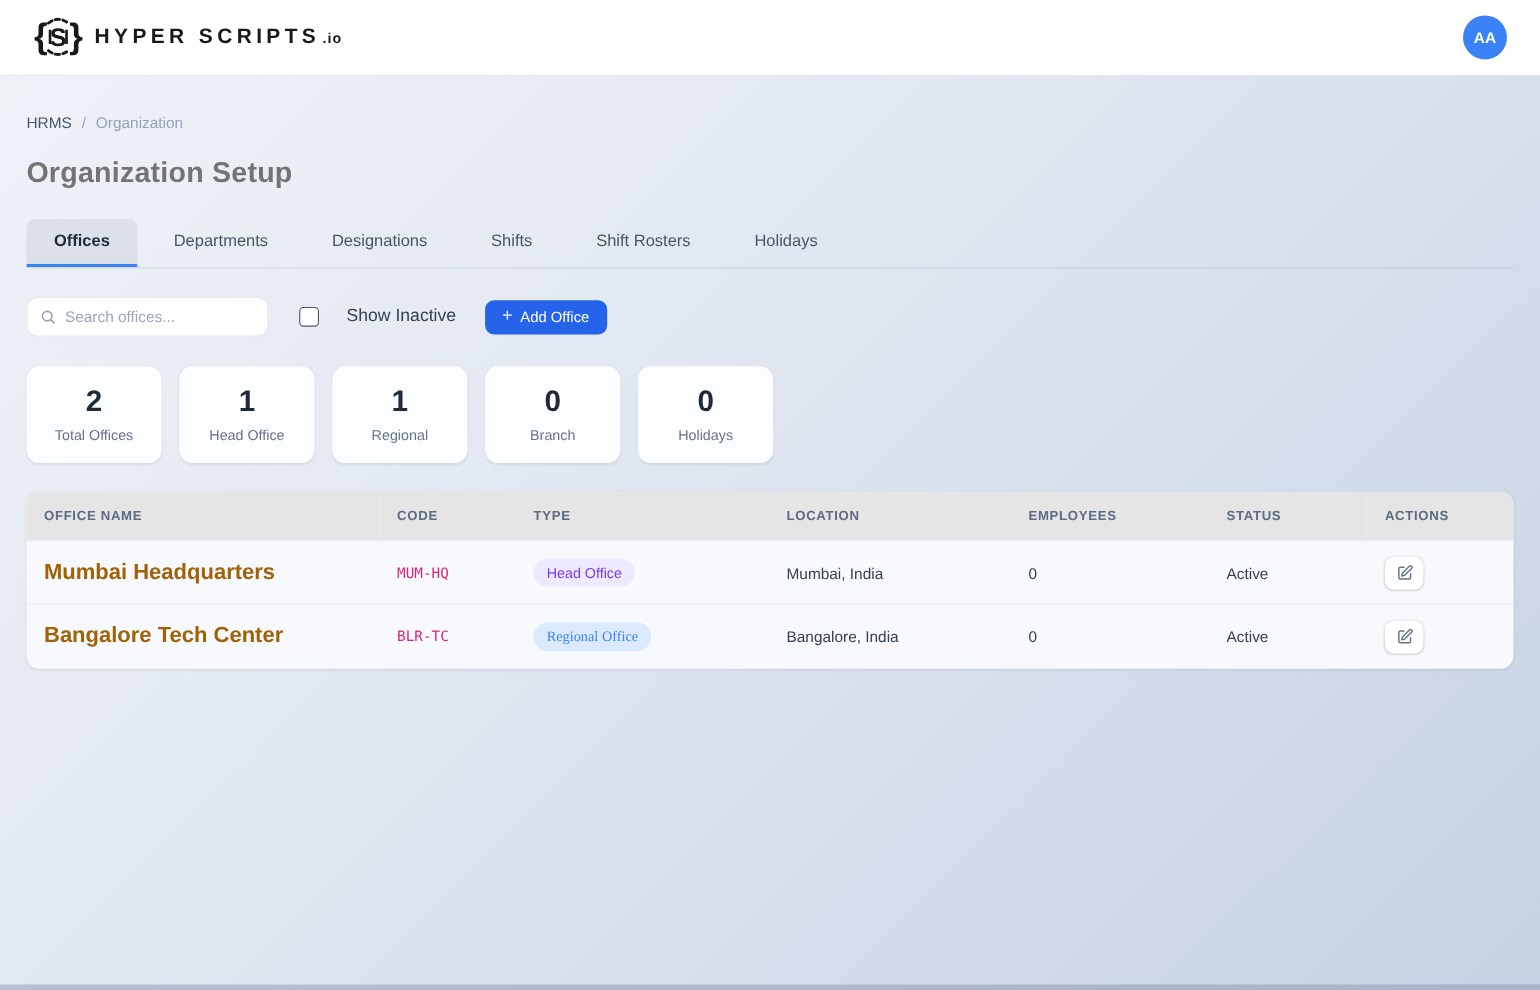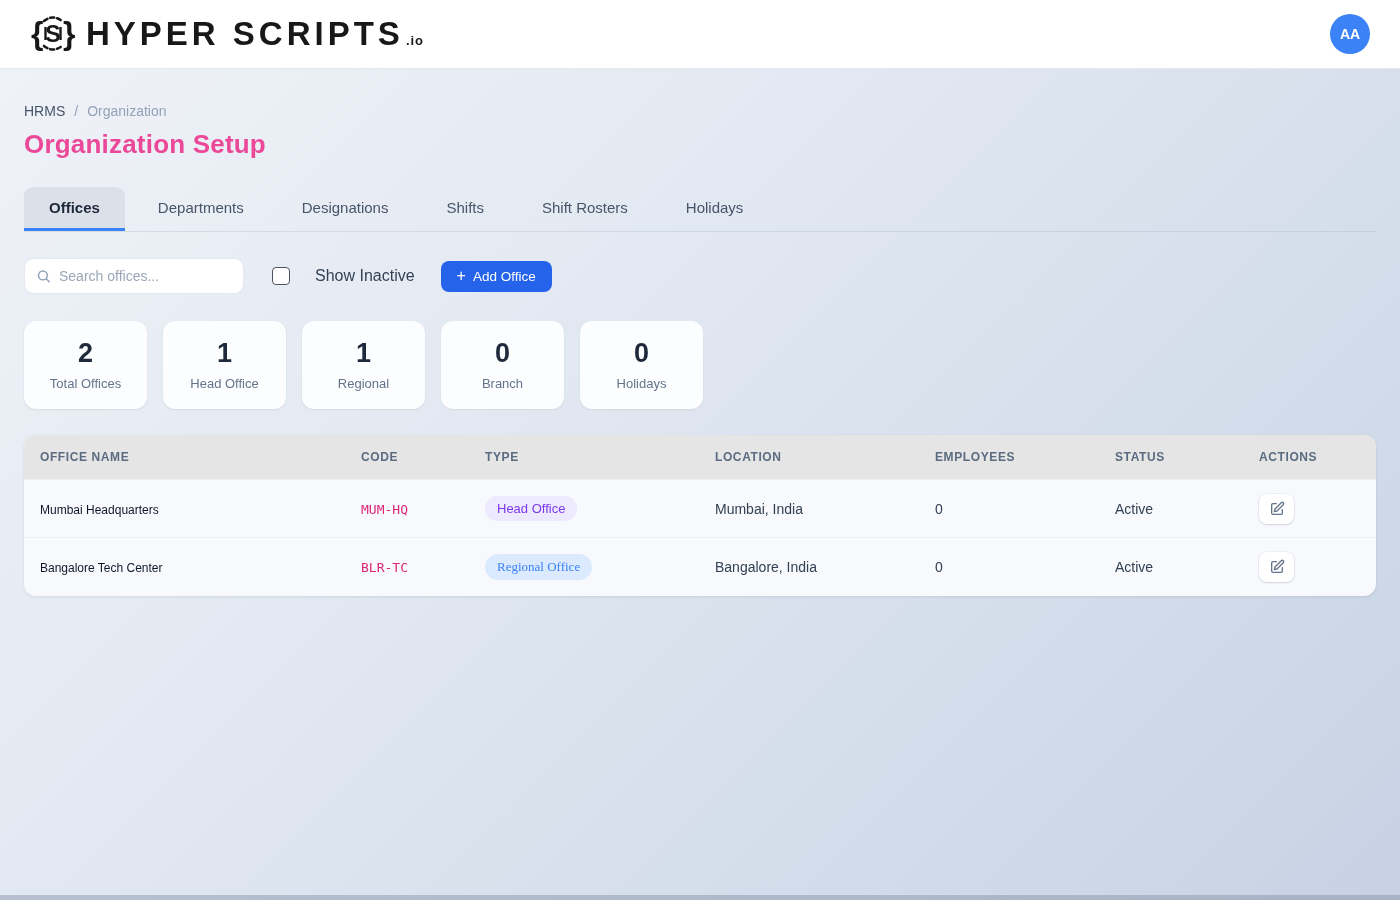--- a/index.html
+++ b/index.html
@@ -11,34 +11,34 @@
     position:relative;
   }
 
   
   .topbar {
     height:69px; background:#ffffff; border-bottom:1px solid #e3e7ee;
     display:flex; align-items:center; justify-content:space-between;
     padding:0 30px;
   }
   .brand { display:flex; align-items:center; gap:10px; cursor:pointer; }
-  .brand-word { font-size:33px; font-weight:700; letter-spacing:4px; color:#18181b; }
+  .brand-word { font-size:19px; font-weight:700; letter-spacing:4px; color:#18181b; }
   .brand-suffix { font-size:13px; font-weight:700; letter-spacing:1px; color:#18181b; margin-left:2px; }
   .avatar {
     width:40px; height:40px; border-radius:50%; background:#3b82f6; color:#fff;
     font-size:14px; font-weight:700; display:flex; align-items:center; justify-content:center;
     cursor:pointer;
   }
 
   
   main { padding:0 24px; }
   .breadcrumb { margin-top:34px; font-size:14px; color:#94a3b8; display:flex; gap:9px; align-items:center; }
   .breadcrumb .root { color:#475569; cursor:pointer; }
   .breadcrumb .current { color:#94a3b8; cursor:pointer; }
-  h1.page-title { margin-top:10px; font-size:26px; font-weight:800; color:#ec4899; letter-spacing:0.2px; }
+  h1.page-title { margin-top:22px; font-size:26px; font-weight:800; color:#737373; letter-spacing:0.2px; }
 
   
   .tabs { margin-top:27px; display:flex; gap:8px; border-bottom:1px solid rgba(148,163,184,0.25); }
   .tab {
     padding:12px 25px; font-size:15px; font-weight:500; color:#475569;
     background:transparent; border:none; cursor:pointer; font-family:inherit;
     border-radius:9px 9px 0 0; border-bottom:3px solid transparent;
   }
   .tab.active {
     background:#dce0e8; color:#1e293b; font-weight:700;
@@ -82,21 +82,21 @@
   .table-card {
     margin-top:26px; background:#f7f9fc; border-radius:12px; overflow:hidden;
     box-shadow:0 1px 3px rgba(15,23,42,0.09);
   }
   table { border-collapse:collapse; table-layout:fixed; width:1352px; }
   thead th {
     background:#e5e5e5; text-align:left; font-size:12px; font-weight:700;
     letter-spacing:0.6px; color:#5b6b80; padding:15px 16px; text-transform:uppercase;
   }
   tbody td { padding:0 16px; height:58px; vertical-align:middle; border-top:1px solid #eceff5; font-size:14px; color:#334155; }
-  .office-name { font-weight:400; font-size:12px; color:#0f172a; }
+  .office-name { font-weight:700; font-size:20px; color:#a16207; }
   .office-code { font-family:"DejaVu Sans Mono", monospace; font-size:13px; color:#db2777; }
   .type-badge { display:inline-block; padding:5px 12px; border-radius:999px; font-size:13px; font-weight:500; }
   .edit-btn {
     width:35px; height:30px; background:#fff; border:none; border-radius:8px; cursor:pointer;
     box-shadow:0 1px 2px rgba(15,23,42,0.12), 0 0 0 1px rgba(226,232,240,0.5);
     display:flex; align-items:center; justify-content:center; color:#64748b;
   }
 
   
   .hscrollbar {

